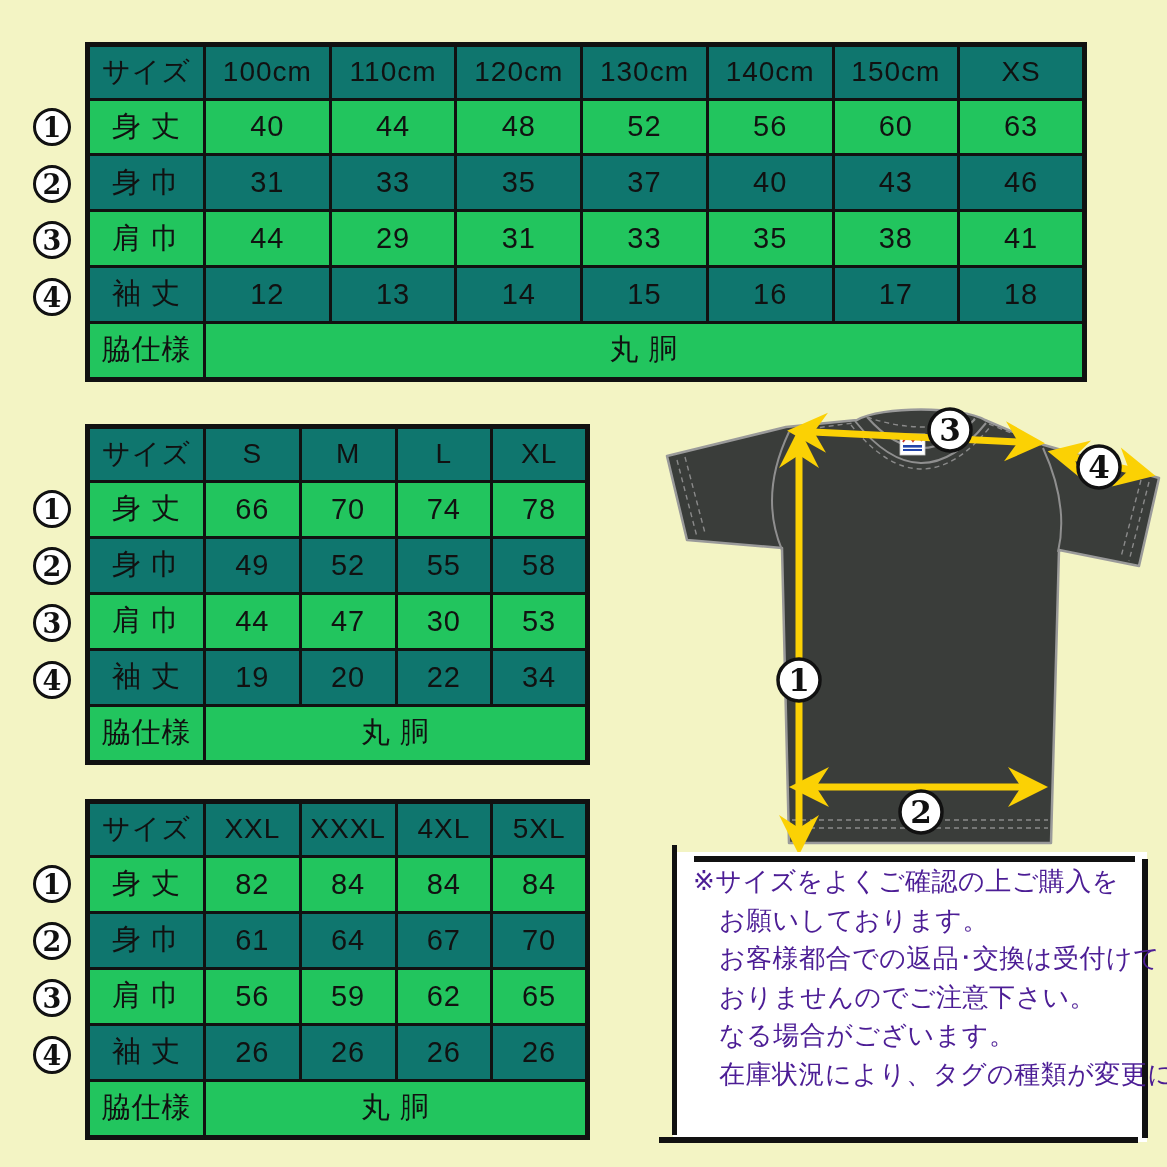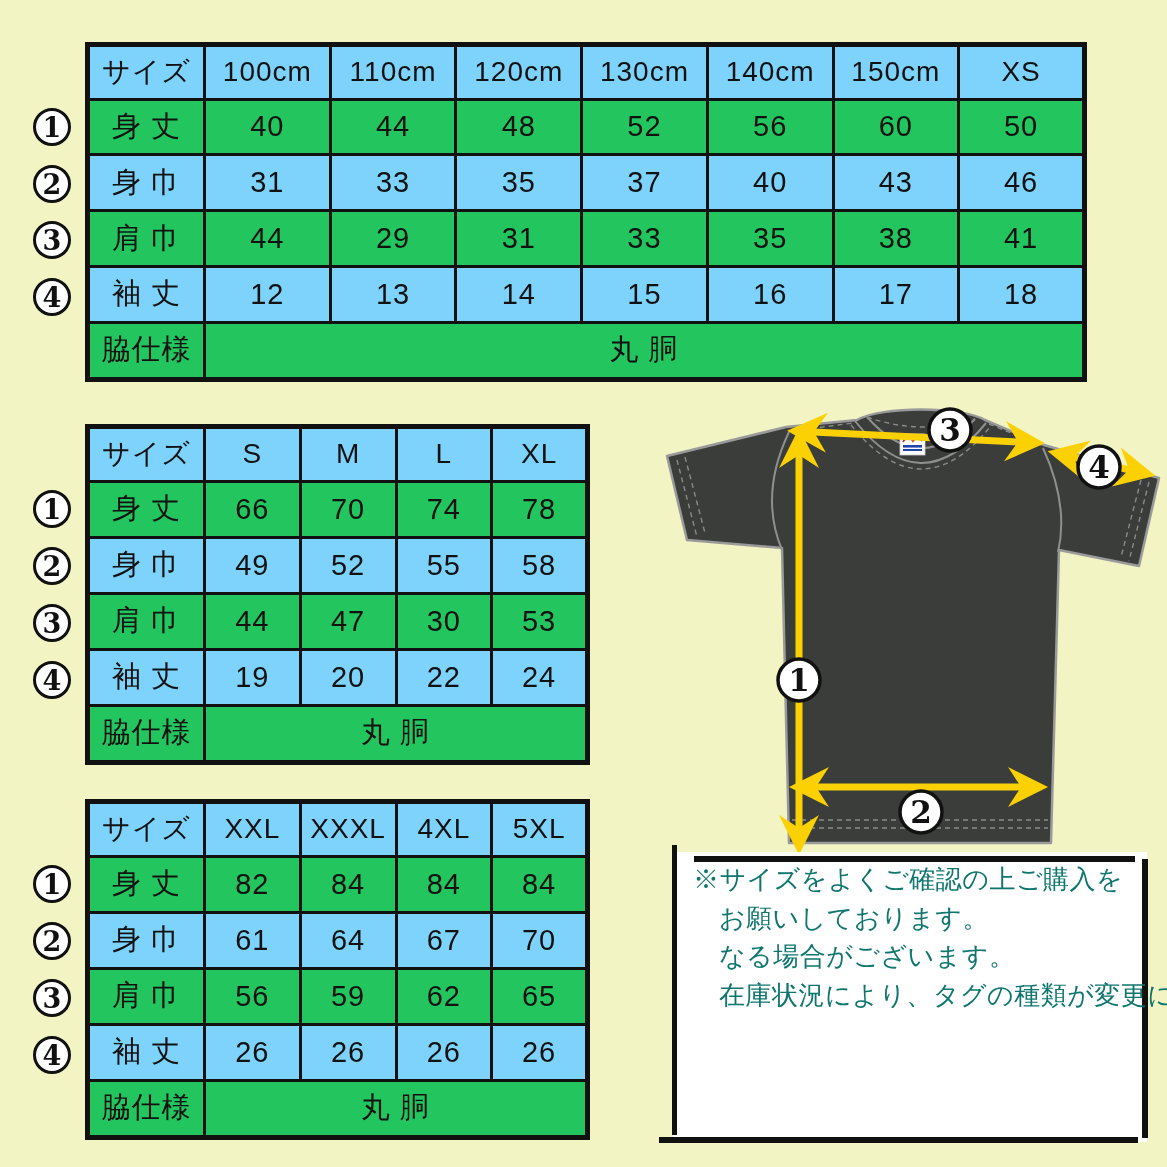--- a/index.html
+++ b/index.html
@@ -13,39 +13,39 @@
   .tblwrap{position:absolute;}
   table.size{
     border-collapse:collapse; table-layout:fixed;
     background:#fff; border:5px solid #111; width:100%; height:100%;
   }
   table.size th, table.size td{
     border:3px solid #111; text-align:center; vertical-align:middle;
     font-weight:normal; font-size:29px; padding:0; letter-spacing:1px;
     white-space:nowrap; overflow:hidden;
   }
-  tr.gray th, tr.gray td{background:#7dd3fc;}
+  tr.gray th, tr.gray td{background:#0f766e;}
   tr.white th, tr.white td{background:#22c55e;}
   th.rowlabel{font-size:28px; letter-spacing:2px;}
   tr.hdr th{font-size:28px;}
   td.span{font-size:29px; letter-spacing:3px;}
   
   .marker{
     position:absolute; width:38px; height:38px; border-radius:50%;
     background:#fff; border:3px solid #111; box-sizing:border-box;
     display:flex; align-items:center; justify-content:center;
     font-family:"DejaVu Serif","Liberation Serif",serif;
     font-size:27px; font-weight:bold; color:#111; line-height:1;
   }
   
   #notice{position:absolute; left:673px; top:852px; width:474px; height:290px; background:#fff;}
   #notice .bline{position:absolute; background:#111;}
   #notice .txt{
     position:absolute; left:20px; top:10px; width:448px;
-    font-size:26px; line-height:38.5px; color:#0f766e; letter-spacing:0.5px;font-family:Liberation Mono, monospace;
+    font-size:26px; line-height:38.5px; color:#4c1d95; letter-spacing:0.5px;
   }
   #notice .txt div{white-space:nowrap;}
   #notice .txt div.ind{padding-left:26px;}
   
   #shirt{position:absolute; left:663px; top:400px; width:500px; height:462px;}
   text.circnum{
     font-family:"DejaVu Serif","Liberation Serif",serif;
     font-size:31px; font-weight:bold; fill:#111;
   }
 </style>
@@ -77,21 +77,21 @@
       <th>XS</th>
     </tr>
     <tr class="white">
       <th class="rowlabel">身 丈</th>
       <td>40</td>
       <td>44</td>
       <td>48</td>
       <td>52</td>
       <td>56</td>
       <td>60</td>
-      <td>50</td>
+      <td>63</td>
     </tr>
     <tr class="gray">
       <th class="rowlabel">身 巾</th>
       <td>31</td>
       <td>33</td>
       <td>35</td>
       <td>37</td>
       <td>40</td>
       <td>43</td>
       <td>46</td>
@@ -160,21 +160,21 @@
       <td>44</td>
       <td>47</td>
       <td>30</td>
       <td>53</td>
     </tr>
     <tr class="gray">
       <th class="rowlabel">袖 丈</th>
       <td>19</td>
       <td>20</td>
       <td>22</td>
-      <td>24</td>
+      <td>34</td>
     </tr>
     <tr class="white">
       <th class="rowlabel">脇仕様</th>
       <td class="span" colspan="4">丸 胴</td>
     </tr>
   </tbody>
       </table>
 </div>
 
 <div class="tblwrap" style="left:85px; top:799px; width:505px; height:341px;">
@@ -324,18 +324,20 @@
 </svg>
 
 <div id="notice">
   <div class="bline" style="left:-1px; top:-7px; width:5px; height:290px;"></div>
   <div class="bline" style="left:21px; top:4px; width:441px; height:6px;"></div>
   <div class="bline" style="left:469px; top:7px; width:6px; height:279px;"></div>
   <div class="bline" style="left:-14px; top:285px; width:479px; height:6px;"></div>
   <div class="txt">
     <div>※サイズをよくご確認の上ご購入を</div>
     <div class="ind">お願いしております。</div>
+    <div class="ind">お客様都合での返品･交換は受付けて</div>
+    <div class="ind">おりませんのでご注意下さい。</div>
     <div class="ind">なる場合がございます。</div>
     <div class="ind">在庫状況により、タグの種類が変更に</div>
   </div>
 </div>
 
 </div>
 
 </body></html>

